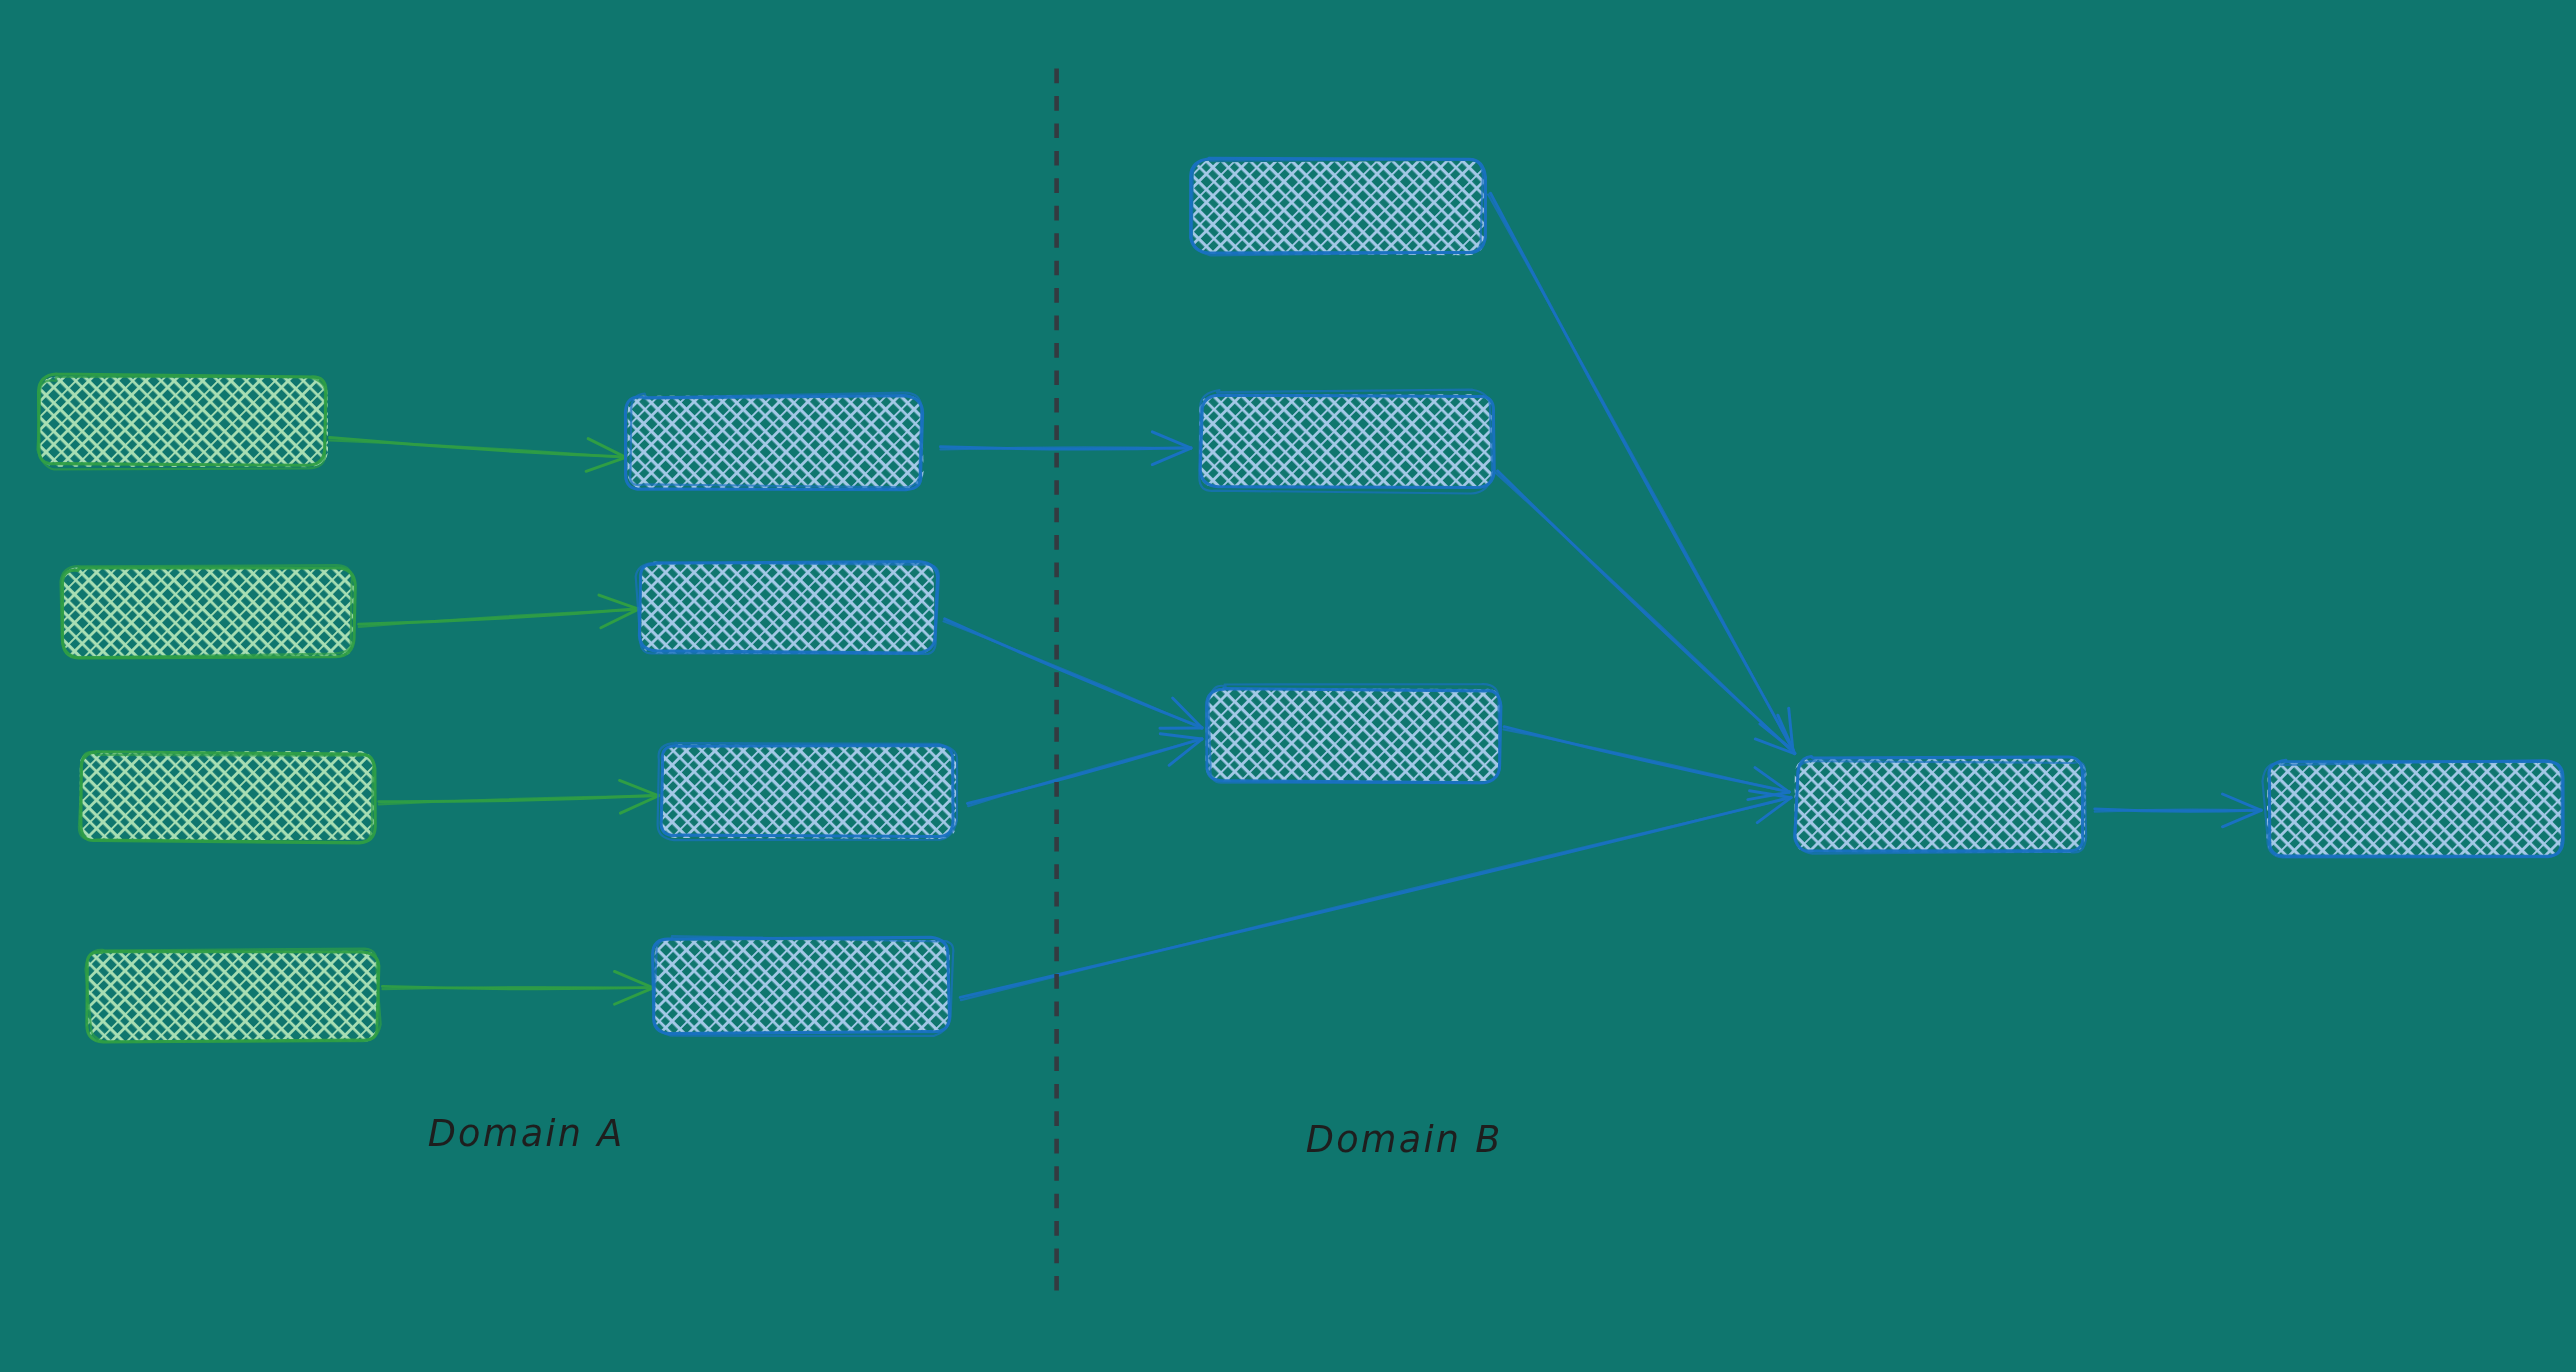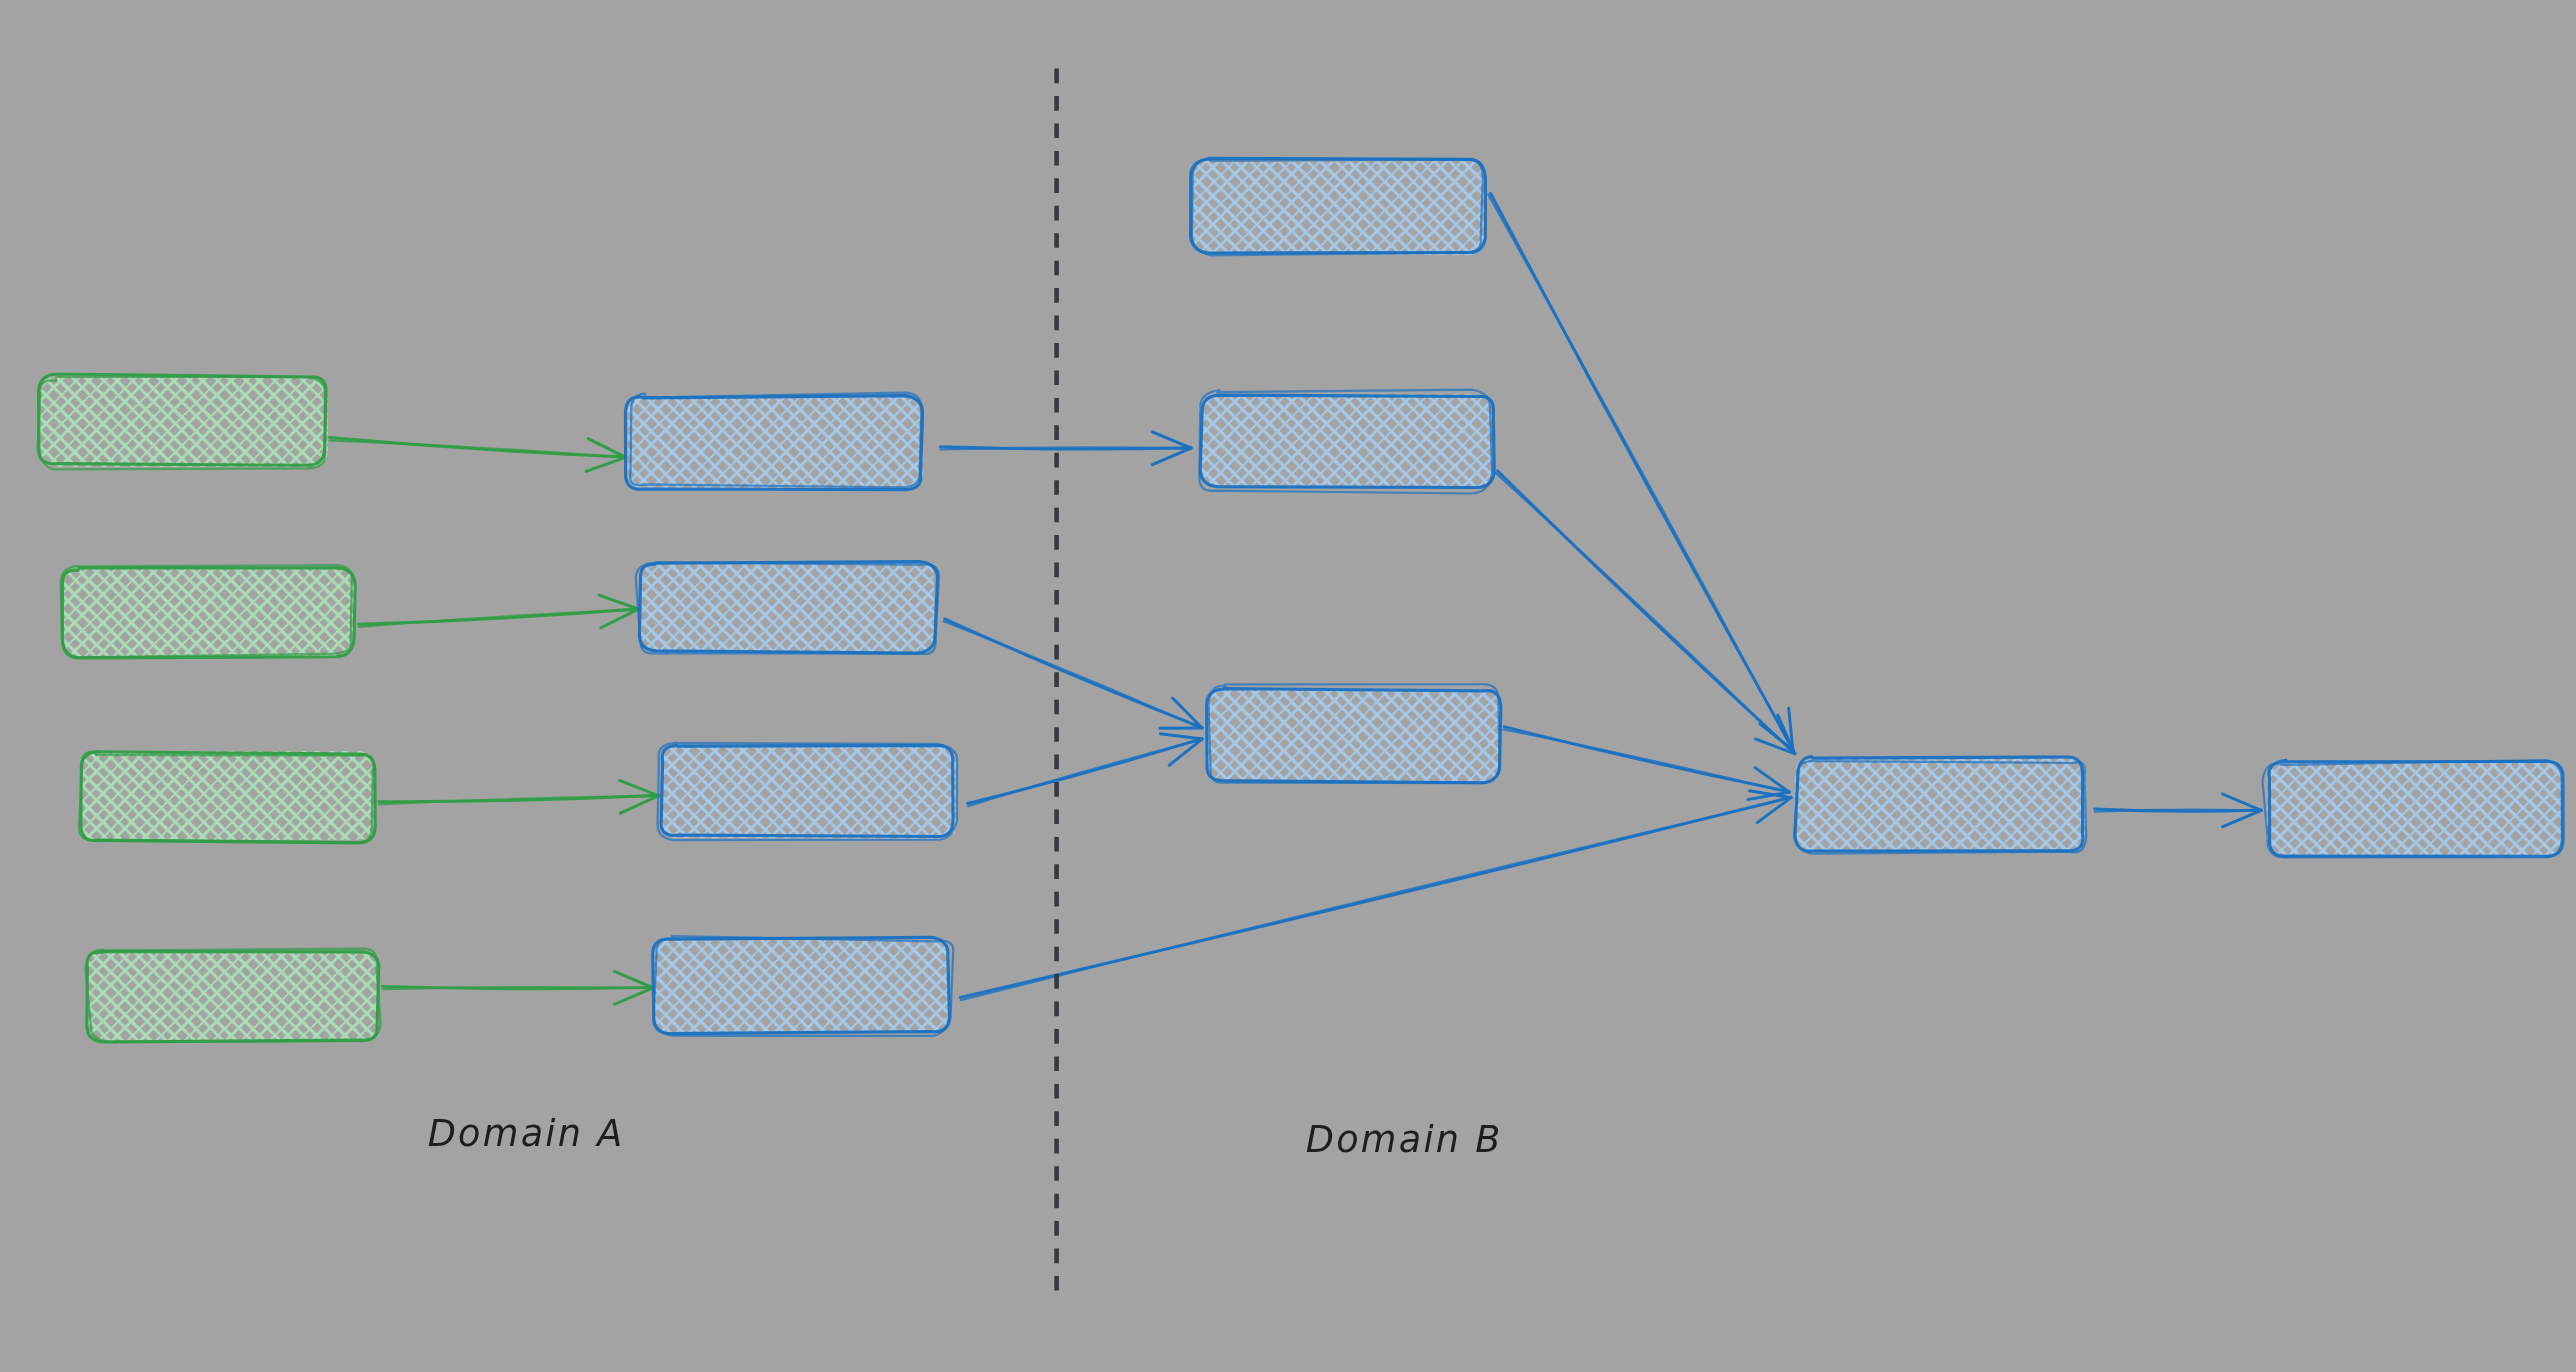--- a/index.html
+++ b/index.html
@@ -8,21 +8,21 @@
     padding: 0;
     background: #ffffff;
   }
   body {
     font-family: "Liberation Sans", sans-serif;
   }
   #canvas-root {
     position: relative;
     width: 2576px;
     height: 1372px;
-    background: #a3a3a3;
+    background: #0f766e;
     overflow: hidden;
   }
   #diagram-svg {
     position: absolute;
     top: 0;
     left: 0;
     width: 2576px;
     height: 1372px;
     display: block;
   }

